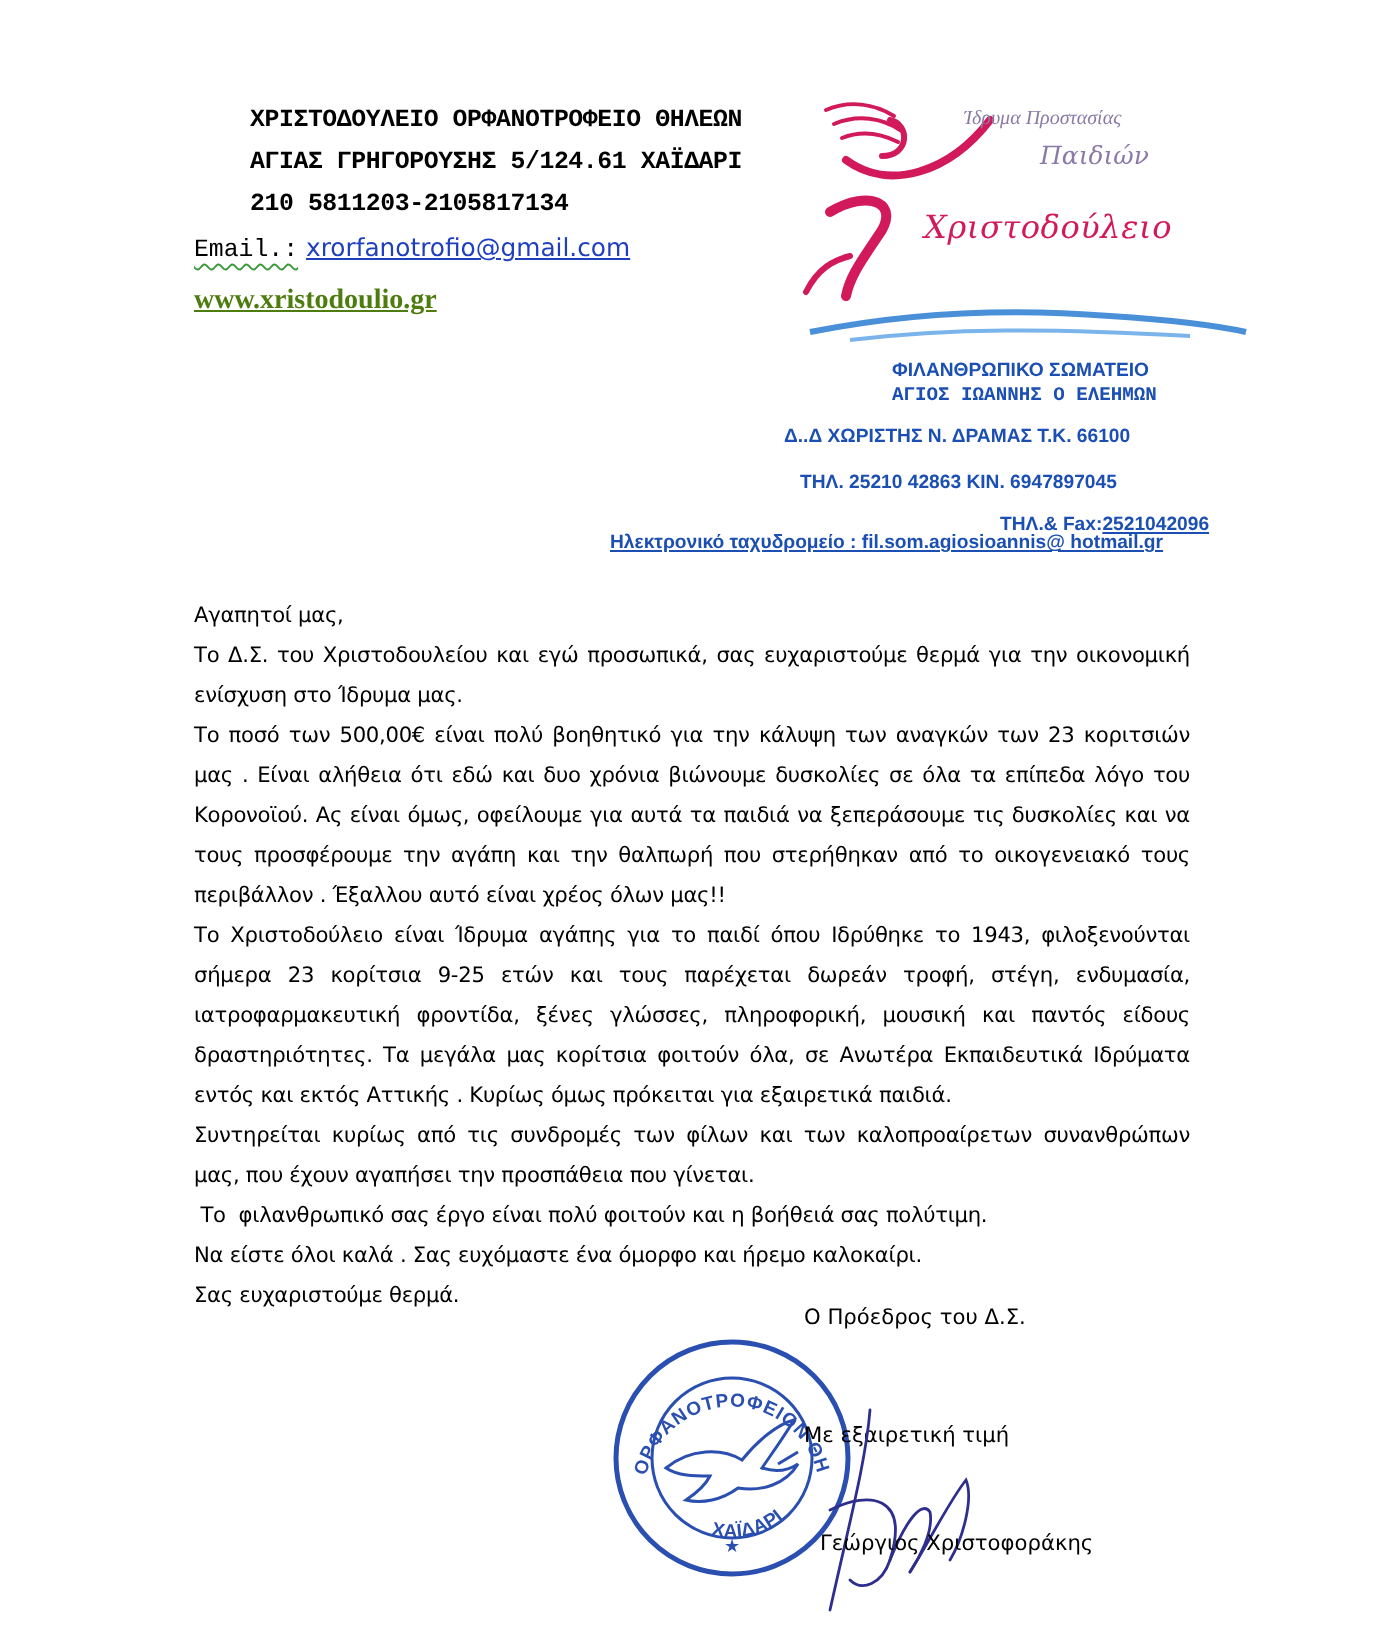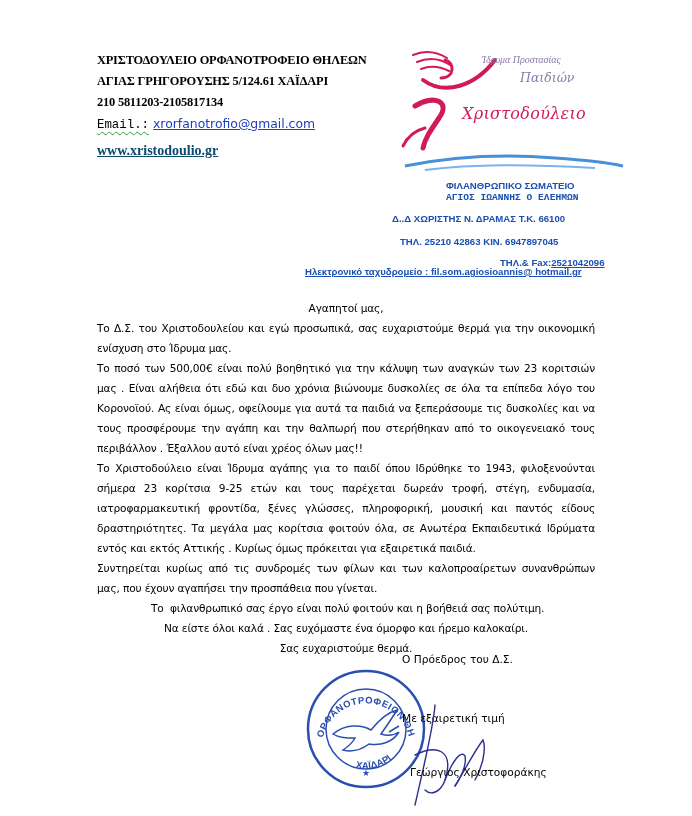--- a/index.html
+++ b/index.html
@@ -1,31 +1,31 @@
 <!DOCTYPE html>
 <html><head>
   <meta charset="utf-8">
   <style>
     html, body { margin: 0; padding: 0; background: #ffffff; }
     body { width: 692px; height: 816px; position: relative; overflow: hidden; font-family: "Liberation Sans", sans-serif; color: #000; }
     .hdr-left { position: absolute; left: 97px; top: 50px; }
-    .hdr-left .bold { font-family: Liberation Serif, serif; font-weight: bold; font-size: 12.4px; line-height: 21px; letter-spacing: -0.2px; }
+    .hdr-left .bold { font-family: Liberation Mono, monospace; font-weight: bold; font-size: 12.4px; line-height: 21px; letter-spacing: -0.2px; margin-left: 28px; }
     .email-line { font-family: "DejaVu Sans", sans-serif; font-size: 12.4px; line-height: 21px; }
     .email-label { text-decoration: underline wavy #3a9a3a; text-decoration-thickness: 1px; text-underline-offset: 3px; font-family: Liberation Mono, monospace; }
     .link-blue { color: #1f3fc0; text-decoration: underline; }
-    .web { font-family: "Liberation Serif", serif; font-weight: bold; font-size: 14px; color: #0c4a6e; text-decoration: underline; margin-top: 7px; display: block; }
+    .web { font-family: "Liberation Serif", serif; font-weight: bold; font-size: 14px; color: #4d7c0f; text-decoration: underline; margin-top: 7px; display: block; }
     .logo { position: absolute; left: 395px; top: 38px; width: 230px; height: 140px; }
     .logo-tagline1 { position: absolute; left: 482px; top: 54px; font-family: Liberation Serif, serif; font-style: italic; font-size: 10px; color: #8b7aa8; }
     .logo-tagline2 { position: absolute; left: 520px; top: 70px; font-family: "DejaVu Serif", serif; font-style: italic; font-size: 12.5px; color: #8b7aa8; }
     .logo-name { position: absolute; left: 462px; top: 104px; font-family: "DejaVu Serif", serif; font-style: italic; font-size: 16px; color: #d21a5a; letter-spacing: 0.3px; }
     .assoc { position: absolute; color: #1b4fb3; font-weight: bold; font-size: 9.6px; font-family: "Liberation Sans", sans-serif; white-space: nowrap; }
     .assoc-email { position: absolute; left: 305px; top: 266px; font-size: 9.6px; font-weight: bold; color: #1b4fb3; text-decoration: underline; white-space: nowrap; }
     .body-text { position: absolute; left: 97px; top: 298px; width: 498px; font-family: "DejaVu Sans", sans-serif; font-size: 10.6px; line-height: 20px; letter-spacing: -0.15px; }
     .body-text p { margin: 0; text-align: justify; }
-    .body-text p.left { text-align: center; }
+    .body-text p.left { text-align: left; }
     .sign { position: absolute; font-family: "DejaVu Sans", sans-serif; font-size: 10.6px; white-space: nowrap; }
     .stamp { position: absolute; left: 305px; top: 668px; width: 122px; height: 122px; }
     .signature { position: absolute; left: 405px; top: 700px; width: 100px; height: 110px; }
   </style>
 </head>
 <body>
 
 <div class="hdr-left">
   <div class="bold">ΧΡΙΣΤΟΔΟΥΛΕΙΟ ΟΡΦΑΝΟΤΡΟΦΕΙΟ ΘΗΛΕΩΝ</div>
   <div class="bold">ΑΓΙΑΣ ΓΡΗΓΟΡΟΥΣΗΣ 5/124.61  ΧΑΪΔΑΡΙ</div>

